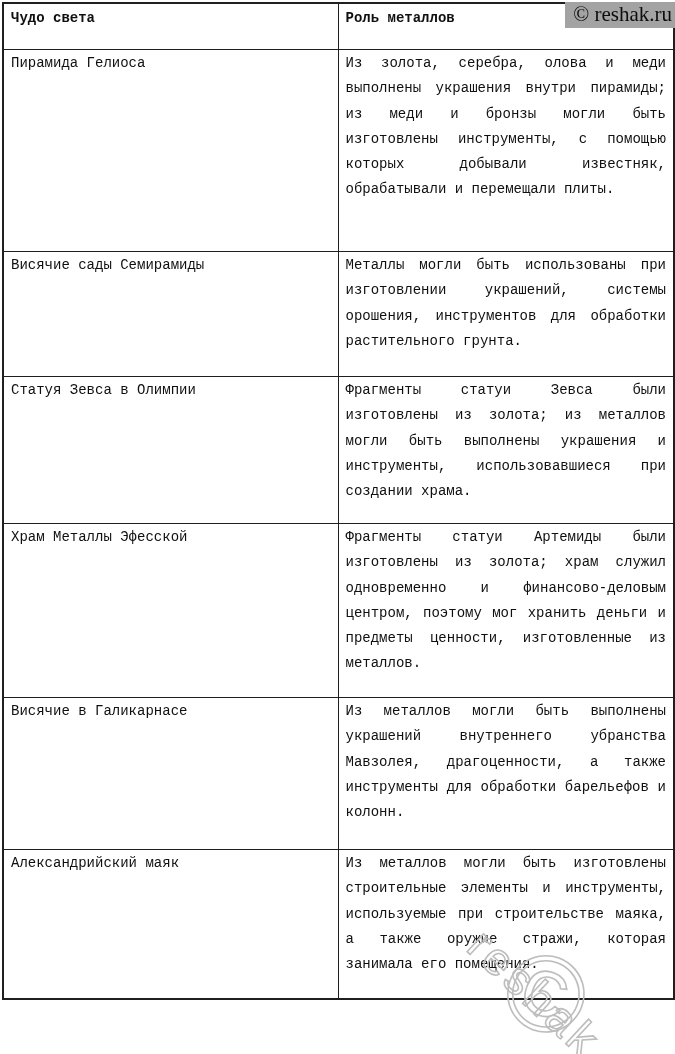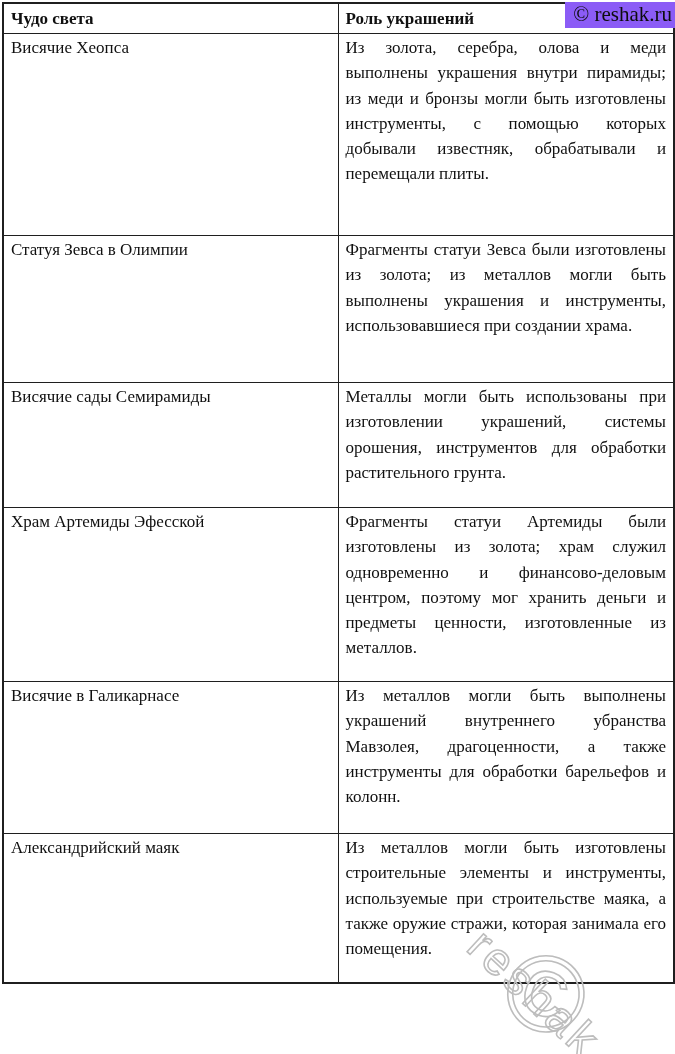--- a/index.html
+++ b/index.html
@@ -20,39 +20,40 @@
   table.wonders{
     border-collapse:collapse;
     table-layout:fixed;
     width:671px;
     margin:2px 0 0 2px;
     border:2px solid var(--border);
   }
   table.wonders th, table.wonders td{
     border:1.5px solid var(--border);
     vertical-align:top;
-    padding:1px 7px 2px 7px;
-    font-size:17px;
+    padding:1px 7px 18px 7px;
+    font-size:14px;
     line-height:25.2px;
     overflow:hidden;
+    font-family:Liberation Mono, monospace;
   }
   table.wonders th{
     text-align:left;
     font-weight:bold;
     padding-top:2px;
   }
   td.role-cell{
     text-align:justify;
     margin-top:26px;
   }
   
   .wm-top{
     position:absolute;
     top:0; right:0;
-    background:#8b5cf6;
+    background:#a3a3a3;
     padding:0 3px 2px 8px;
     font-family:"Liberation Serif", serif;
     font-size:21px;
     line-height:24px;
     color:#0d0d0d;
     z-index:6;
   }
   
   .wm-diag, .wm-copy{
     position:absolute;
@@ -84,36 +85,36 @@
 <div class="page">
 
   <table class="wonders">
     <colgroup>
       <col style="width:335px">
       <col style="width:336px">
     </colgroup>
     <tbody>
         <tr style="height:26px">
       <th>Чудо света</th>
-      <th>Роль украшений</th>
+      <th>Роль металлов</th>
     </tr>
     <tr style="height:202px">
-      <td>Висячие Хеопса</td>
+      <td>Пирамида Гелиоса</td>
       <td class="role-cell">Из золота, серебра, олова и меди выполнены украшения внутри пирамиды; из меди и бронзы могли быть изготовлены инструменты, с помощью которых добывали известняк, обрабатывали и перемещали плиты.</td>
+    </tr>
+    <tr style="height:125px">
+      <td>Висячие сады Семирамиды</td>
+      <td class="role-cell">Металлы могли быть использованы при изготовлении украшений, системы орошения, инструментов для обработки растительного грунта.</td>
     </tr>
     <tr style="height:147px">
       <td>Статуя Зевса в Олимпии</td>
       <td class="role-cell">Фрагменты статуи Зевса были изготовлены из золота; из металлов могли быть выполнены украшения и инструменты, использовавшиеся при создании храма.</td>
     </tr>
-    <tr style="height:125px">
-      <td>Висячие сады Семирамиды</td>
-      <td class="role-cell">Металлы могли быть использованы при изготовлении украшений, системы орошения, инструментов для обработки растительного грунта.</td>
-    </tr>
     <tr style="height:174px">
-      <td>Храм Артемиды Эфесской</td>
+      <td>Храм Металлы Эфесской</td>
       <td class="role-cell">Фрагменты статуи Артемиды были изготовлены из золота; храм служил одновременно и финансово-деловым центром, поэтому мог хранить деньги и предметы ценности, изготовленные из металлов.</td>
     </tr>
     <tr style="height:152px">
       <td>Висячие в Галикарнасе</td>
       <td class="role-cell">Из металлов могли быть выполнены украшений внутреннего убранства Мавзолея, драгоценности, а также инструменты для обработки барельефов и колонн.</td>
     </tr>
     <tr style="height:149px">
       <td>Александрийский маяк</td>
       <td class="role-cell">Из металлов могли быть изготовлены строительные элементы и инструменты, используемые при строительстве маяка, а также оружие стражи, которая занимала его помещения.</td>
     </tr>

